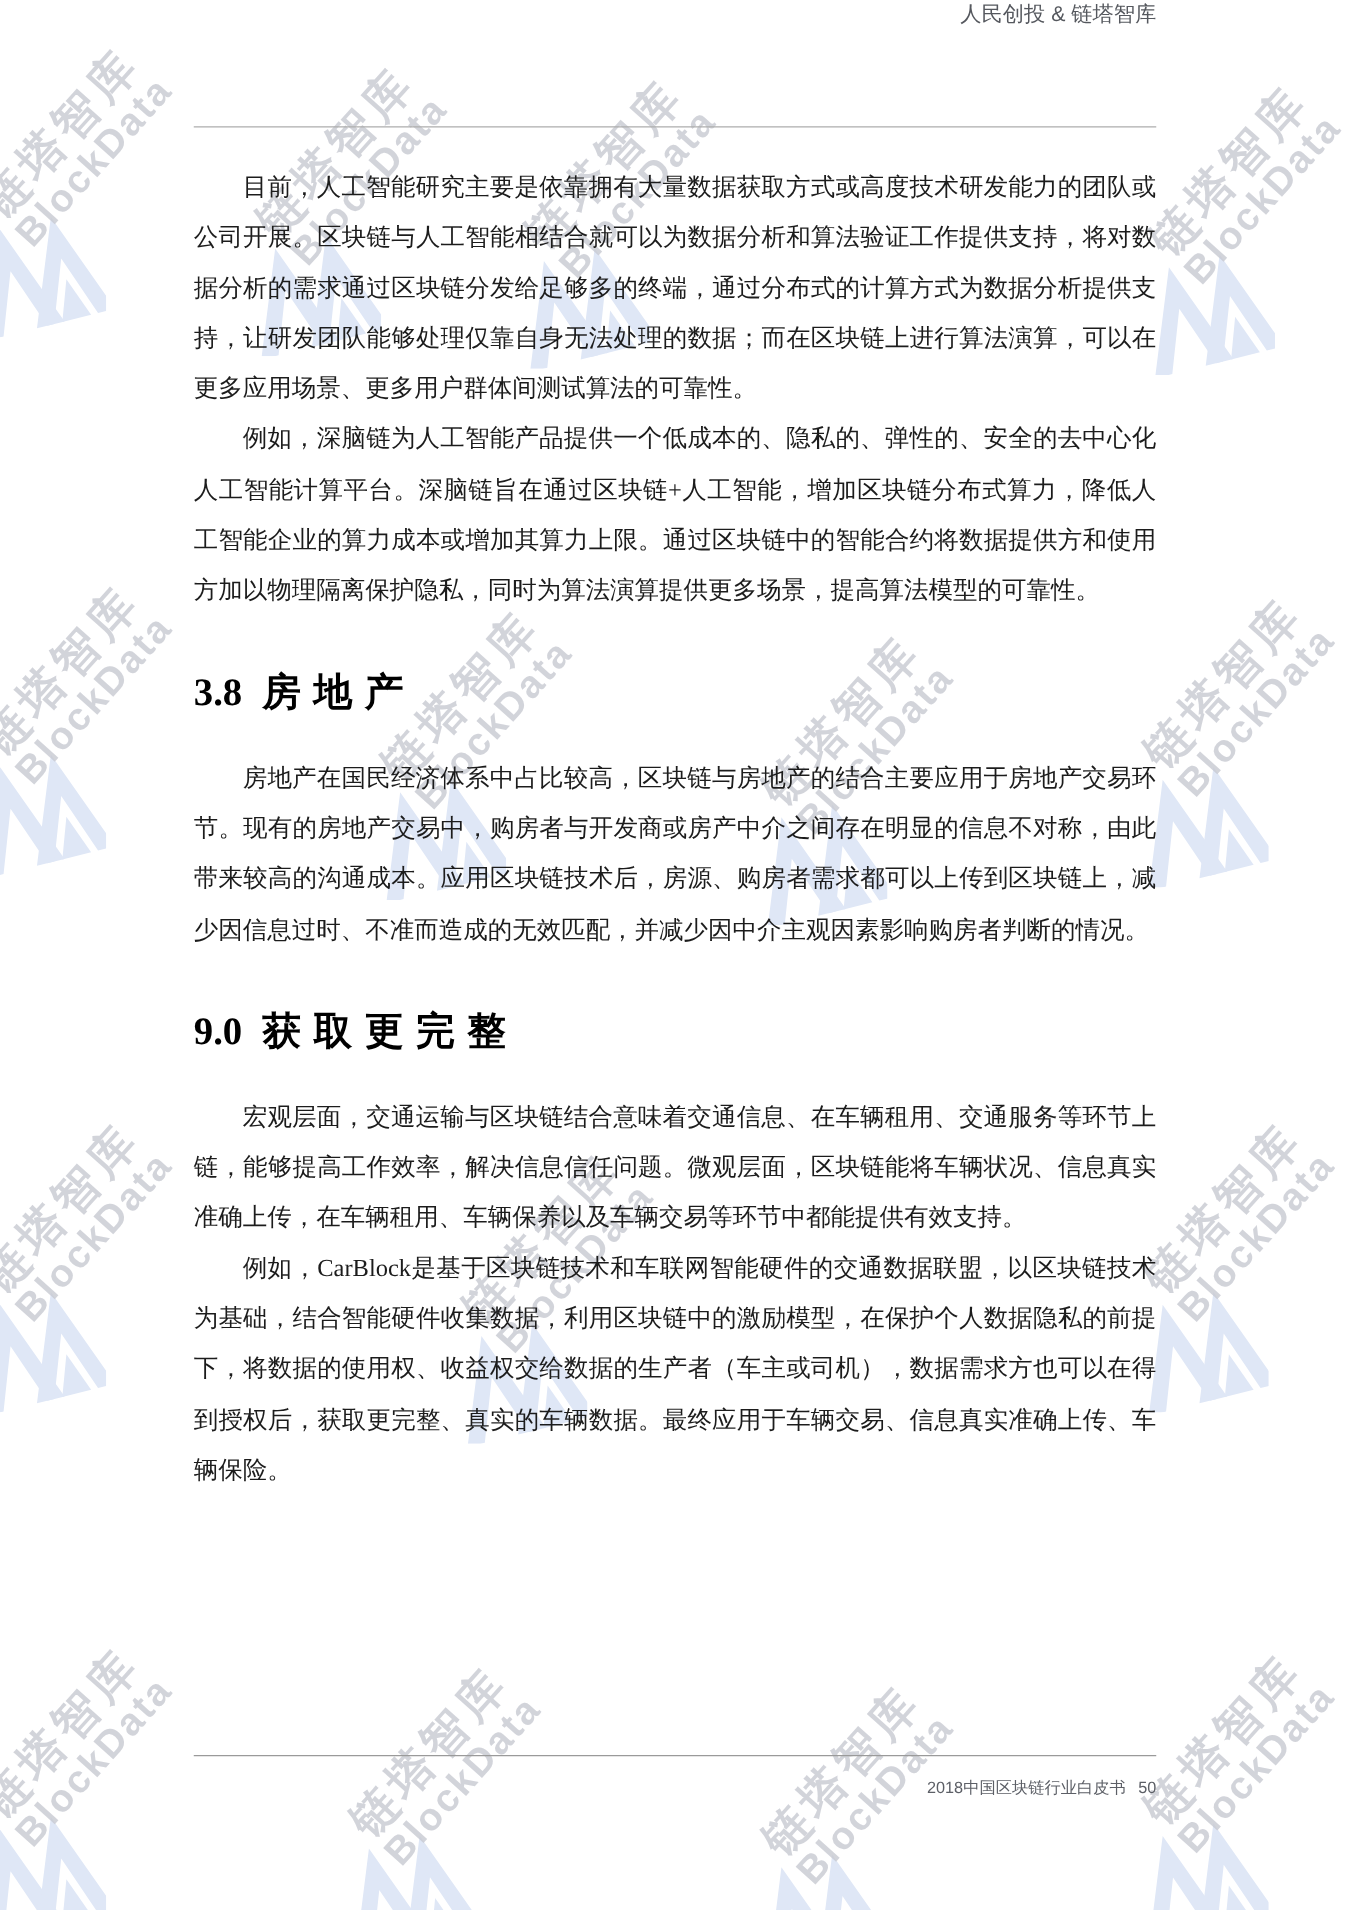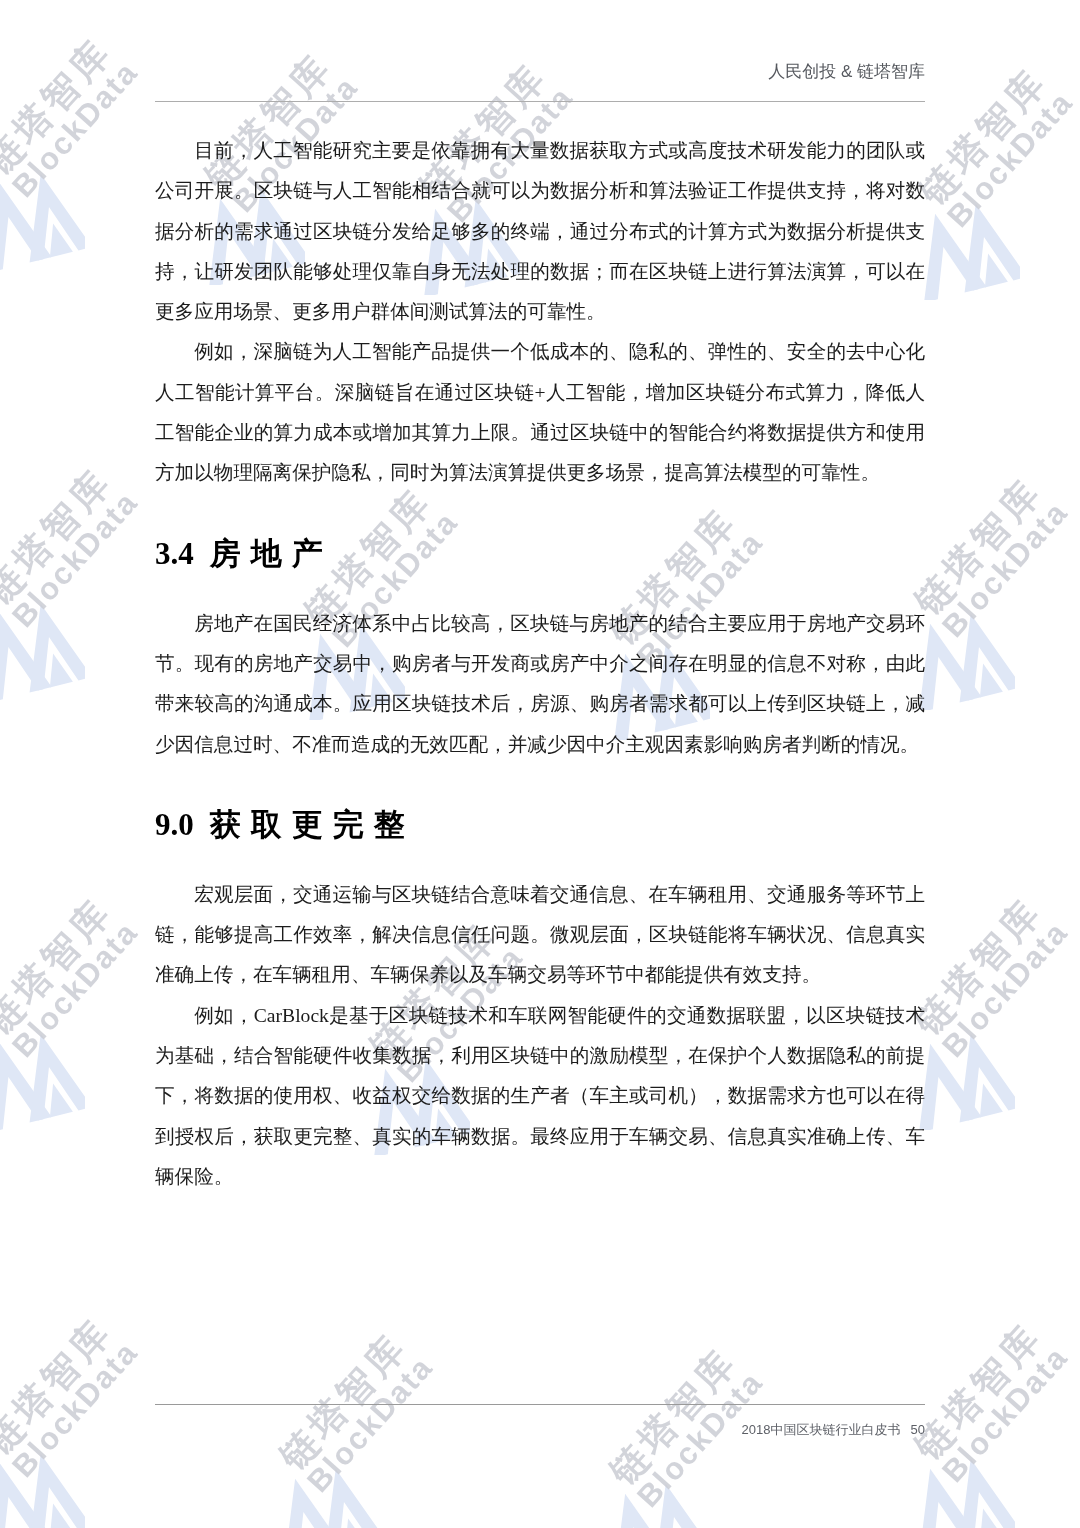--- a/index.html
+++ b/index.html
@@ -24,22 +24,22 @@
     white-space:nowrap;
     opacity:.8;
   }
   .wm-cn{font-size:37px;letter-spacing:5px;font-weight:bold;}
   .wm-en{font-size:31px;letter-spacing:2px;font-weight:bold;}
   .wm-logo{position:absolute;left:-14px;bottom:-10px;width:114px;height:106px;color:#dfe7f6;}
   
   .header{
     position:absolute;top:0;left:155px;width:770px;height:102px;
     border-bottom:1px solid #adadad;
-    display:flex;align-items:flex-end;justify-content:flex-end;
-    padding-bottom:18px;box-sizing:border-box;
+    display:flex;align-items:flex-start;justify-content:flex-end;
+    padding-bottom:6px;box-sizing:border-box;
     font-family:"Liberation Sans","DejaVu Sans",sans-serif;
     font-size:17px;color:#55585e;z-index:2;
   }
   .footer{
     position:absolute;top:1404px;left:155px;width:770px;
     border-top:1px solid #9a9a9a;
     text-align:right;padding-top:16px;
     font-family:"Liberation Sans","DejaVu Sans",sans-serif;
     font-size:13px;color:#5c5f66;z-index:2;
   }
@@ -222,21 +222,21 @@
   </div>
 
   <div class="header">
     <span>人民创投 &amp; 链塔智库</span>
   </div>
 
   <div class="content">
     <p class="para first">目前，人工智能研究主要是依靠拥有大量数据获取方式或高度技术研发能力的团队或公司开展。区块链与人工智能相结合就可以为数据分析和算法验证工作提供支持，将对数据分析的需求通过区块链分发给足够多的终端，通过分布式的计算方式为数据分析提供支持，让研发团队能够处理仅靠自身无法处理的数据；而在区块链上进行算法演算，可以在更多应用场景、更多用户群体间测试算法的可靠性。</p>
     <p class="para">例如，深脑链为人工智能产品提供一个低成本的、隐私的、弹性的、安全的去中心化人工智能计算平台。深脑链旨在通过区块链+人工智能，增加区块链分布式算力，降低人工智能企业的算力成本或增加其算力上限。通过区块链中的智能合约将数据提供方和使用方加以物理隔离保护隐私，同时为算法演算提供更多场景，提高算法模型的可靠性。</p>
 
-    <h2 class="h2"><span class="h-num">3.4</span><span class="h-label">房地产</span></h2>
+    <h2 class="h2"><span class="h-num">3.8</span><span class="h-label">房地产</span></h2>
 
     <p class="para">房地产在国民经济体系中占比较高，区块链与房地产的结合主要应用于房地产交易环节。现有的房地产交易中，购房者与开发商或房产中介之间存在明显的信息不对称，由此带来较高的沟通成本。应用区块链技术后，房源、购房者需求都可以上传到区块链上，减少因信息过时、不准而造成的无效匹配，并减少因中介主观因素影响购房者判断的情况。</p>
 
     <h2 class="h2"><span class="h-num">9.0</span><span class="h-label">获取更完整</span></h2>
 
     <p class="para">宏观层面，交通运输与区块链结合意味着交通信息、在车辆租用、交通服务等环节上链，能够提高工作效率，解决信息信任问题。微观层面，区块链能将车辆状况、信息真实准确上传，在车辆租用、车辆保养以及车辆交易等环节中都能提供有效支持。</p>
     <p class="para">例如，CarBlock是基于区块链技术和车联网智能硬件的交通数据联盟，以区块链技术为基础，结合智能硬件收集数据，利用区块链中的激励模型，在保护个人数据隐私的前提下，将数据的使用权、收益权交给数据的生产者（车主或司机），数据需求方也可以在得到授权后，获取更完整、真实的车辆数据。最终应用于车辆交易、信息真实准确上传、车辆保险。</p>
   </div>
 
   <div class="footer">

